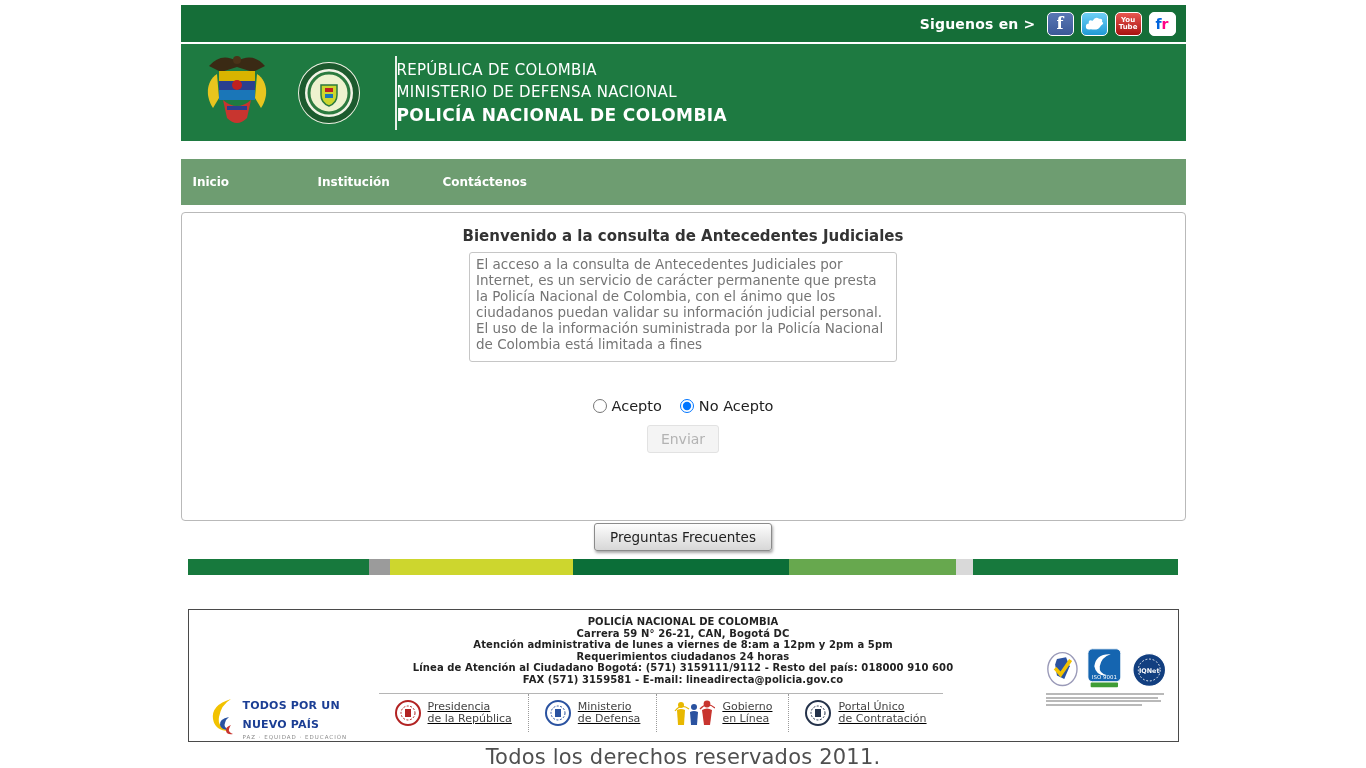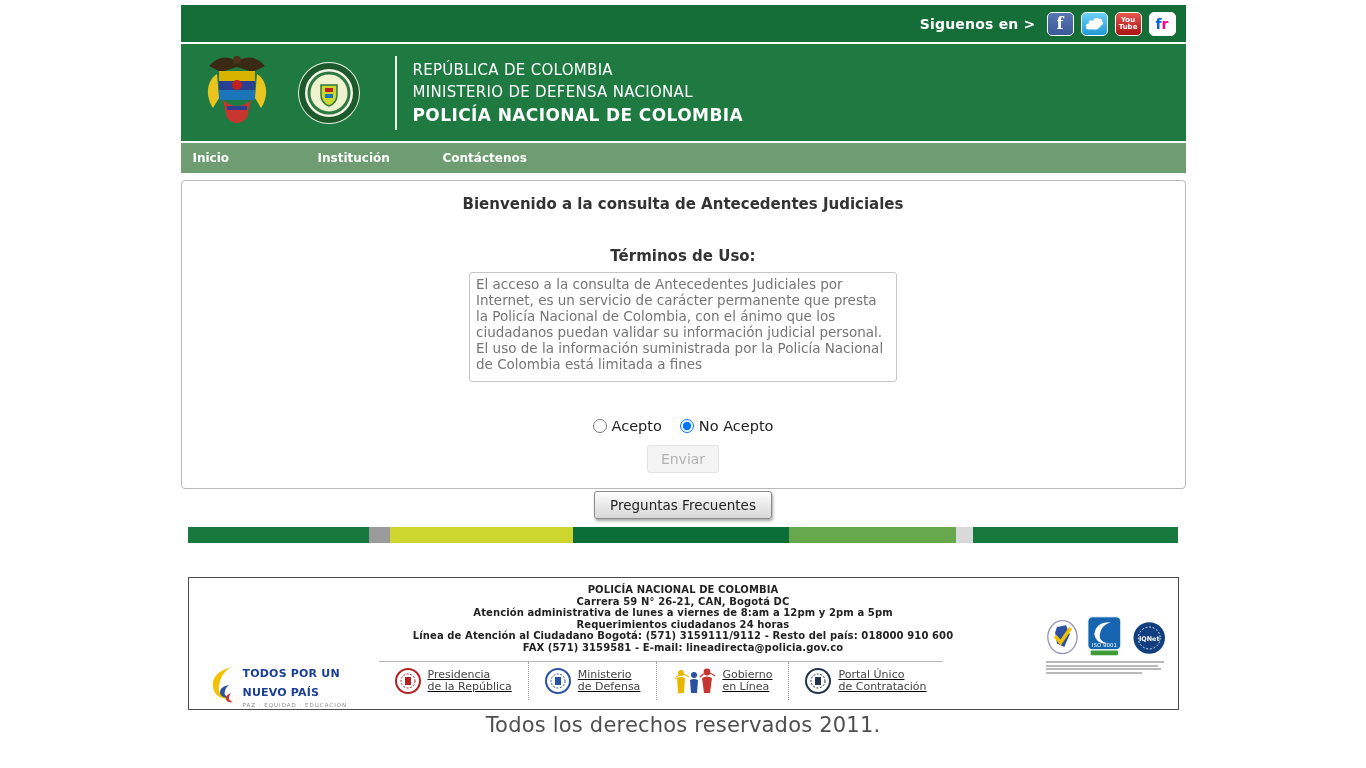--- a/index.html
+++ b/index.html
@@ -17,26 +17,26 @@
   .social.yt { background:linear-gradient(#e85750,#a81210); color:#fff; font-weight:bold; font-size:7px; line-height:7px; text-align:center; flex-direction:column; }
   .social.fl { background:#fff; font-weight:bold; font-size:14px; }
   .social.fl .f-blue { color:#0063dc; } .social.fl .f-pink { color:#ff0084; }
 
   .white-line { height:2px; background:#fff; }
 
   
   .header { height:97px; background:#1e7a41; display:flex; align-items:center; padding-left:22px; }
   .badge-gap { margin-left:26px; }
   .hdr-divider { width:2px; height:74px; background:#e8f0e8; margin-left:34px; }
-  .hdr-text { margin-left:16px; color:#fff; }
+  .hdr-text { color:#fff; }
   .hdr-text .l1, .hdr-text .l2 { font-size:15px; line-height:22px; letter-spacing:.3px; }
   .hdr-text .l3 { font-size:17px; line-height:24px; font-weight:bold; letter-spacing:.4px; }
 
   
-  .nav { height:30px; background:#6e9d71; margin-top:2px; display:flex; align-items:center; }
+  .nav { height:46px; background:#6e9d71; margin-top:18px; display:flex; align-items:center; }
   .nav a { display:block; width:125px; padding-left:12px; color:#fff; font-weight:bold; font-size:12px; text-decoration:none; cursor:pointer; }
 
   
   .main-box { margin-top:7px; background:#fff; border:1px solid #b9b9b9; border-radius:4px; height:309px; text-align:center; }
   .main-title { font-size:15px; font-weight:bold; color:#333; padding-top:14px; }
   .terms-label { font-size:15px; font-weight:bold; color:#333; margin-top:34px; }
   .terms-area { display:block; margin:7px auto 0; width:428px; height:110px; border:1px solid #c6c6c6; border-radius:3px; resize:none; color:#757575; font-size:13.5px; line-height:16px; padding:3px 6px; font-family:"DejaVu Sans", sans-serif; outline:none; overflow:hidden; }
   .radio-row { margin-top:36px; font-size:14.5px; color:#222; display:flex; justify-content:center; align-items:flex-start; gap:18px; }
   .radio-row label { display:flex; align-items:center; gap:5px; cursor:pointer; }
   .radio-row input { width:14px; height:14px; }
@@ -123,21 +123,20 @@
     </div>
 
     <div class="nav">
       <a>Inicio</a>
       <a>Institución</a>
       <a>Contáctenos</a>
     </div>
 
     <div class="main-box">
       <div class="main-title">Bienvenido a la consulta de Antecedentes Judiciales</div>
-      <div class="terms-label">Términos de Uso:</div>
       <textarea class="terms-area" readonly="" style="">El acceso a la consulta de Antecedentes Judiciales por Internet, es un servicio de carácter permanente que presta la Policía Nacional de Colombia, con el ánimo que los ciudadanos puedan validar su información judicial personal. El uso de la información suministrada por la Policía Nacional de Colombia está limitada a fines</textarea>
       <div class="radio-row">
         <label>
           <input type="radio" name="accept" style="">
           <span>Acepto</span>
         </label>
         <label>
           <input type="radio" name="accept" checked="" style="">
           <span>No Acepto</span>
         </label>

